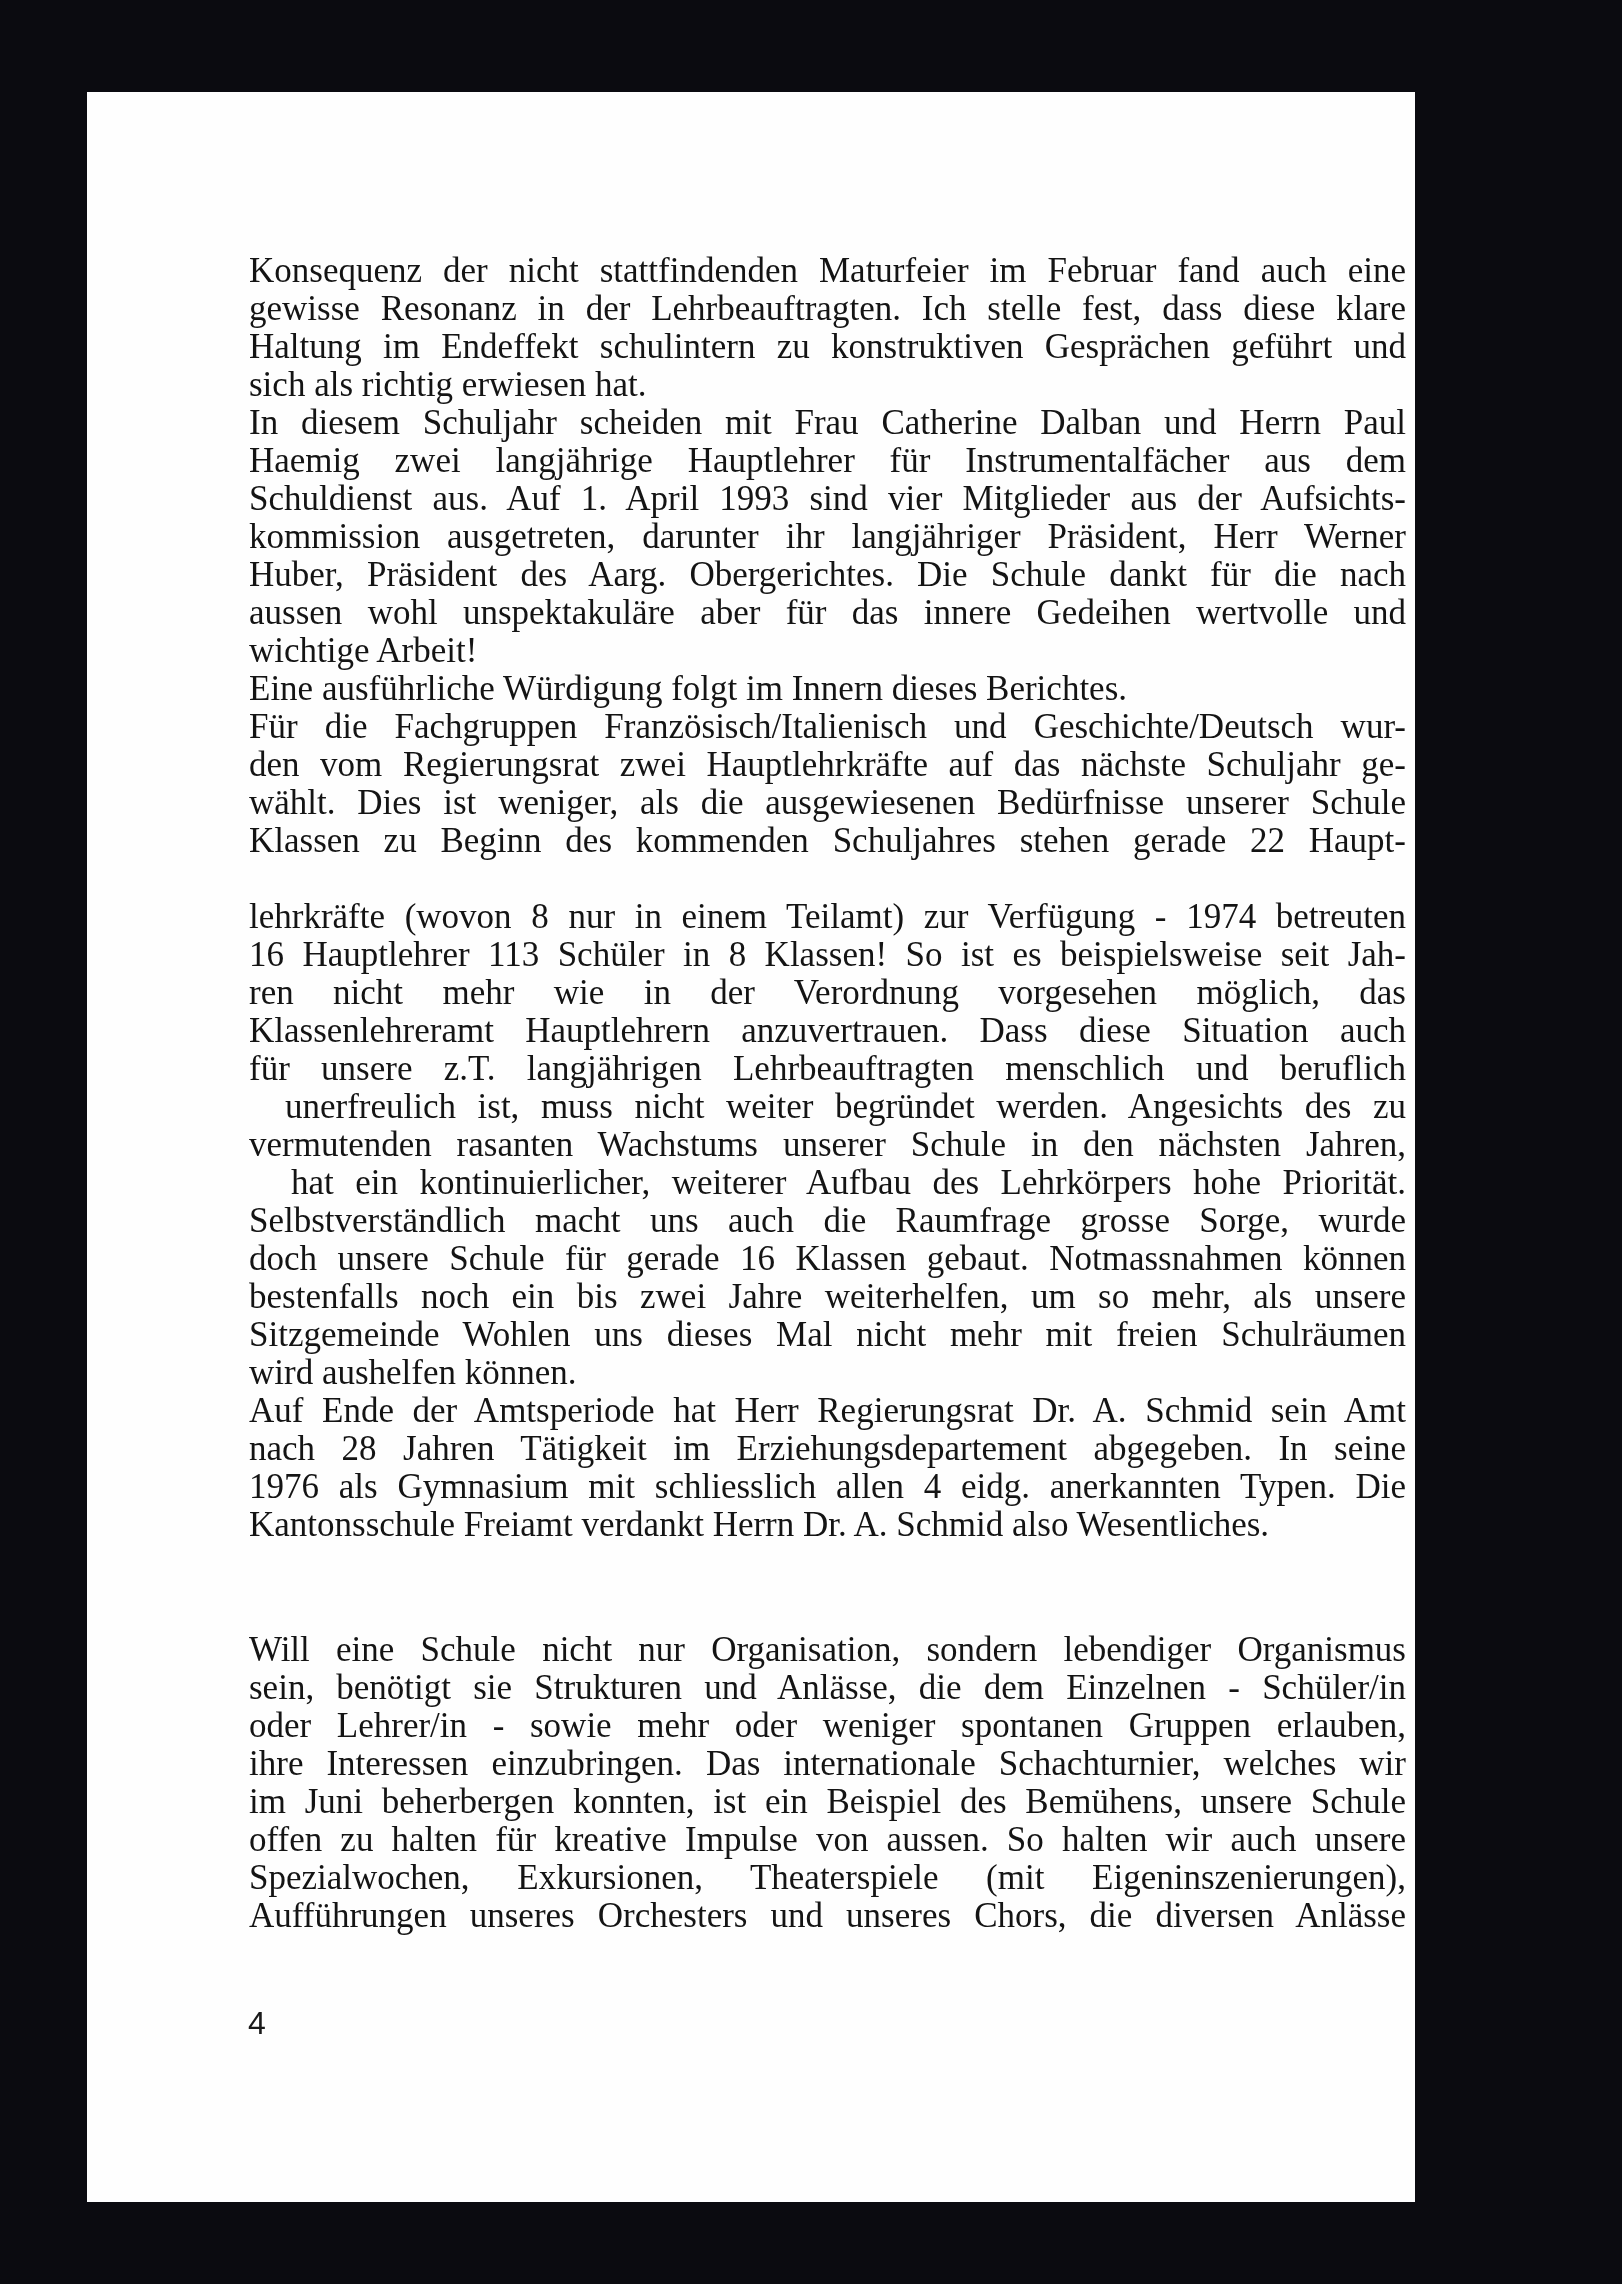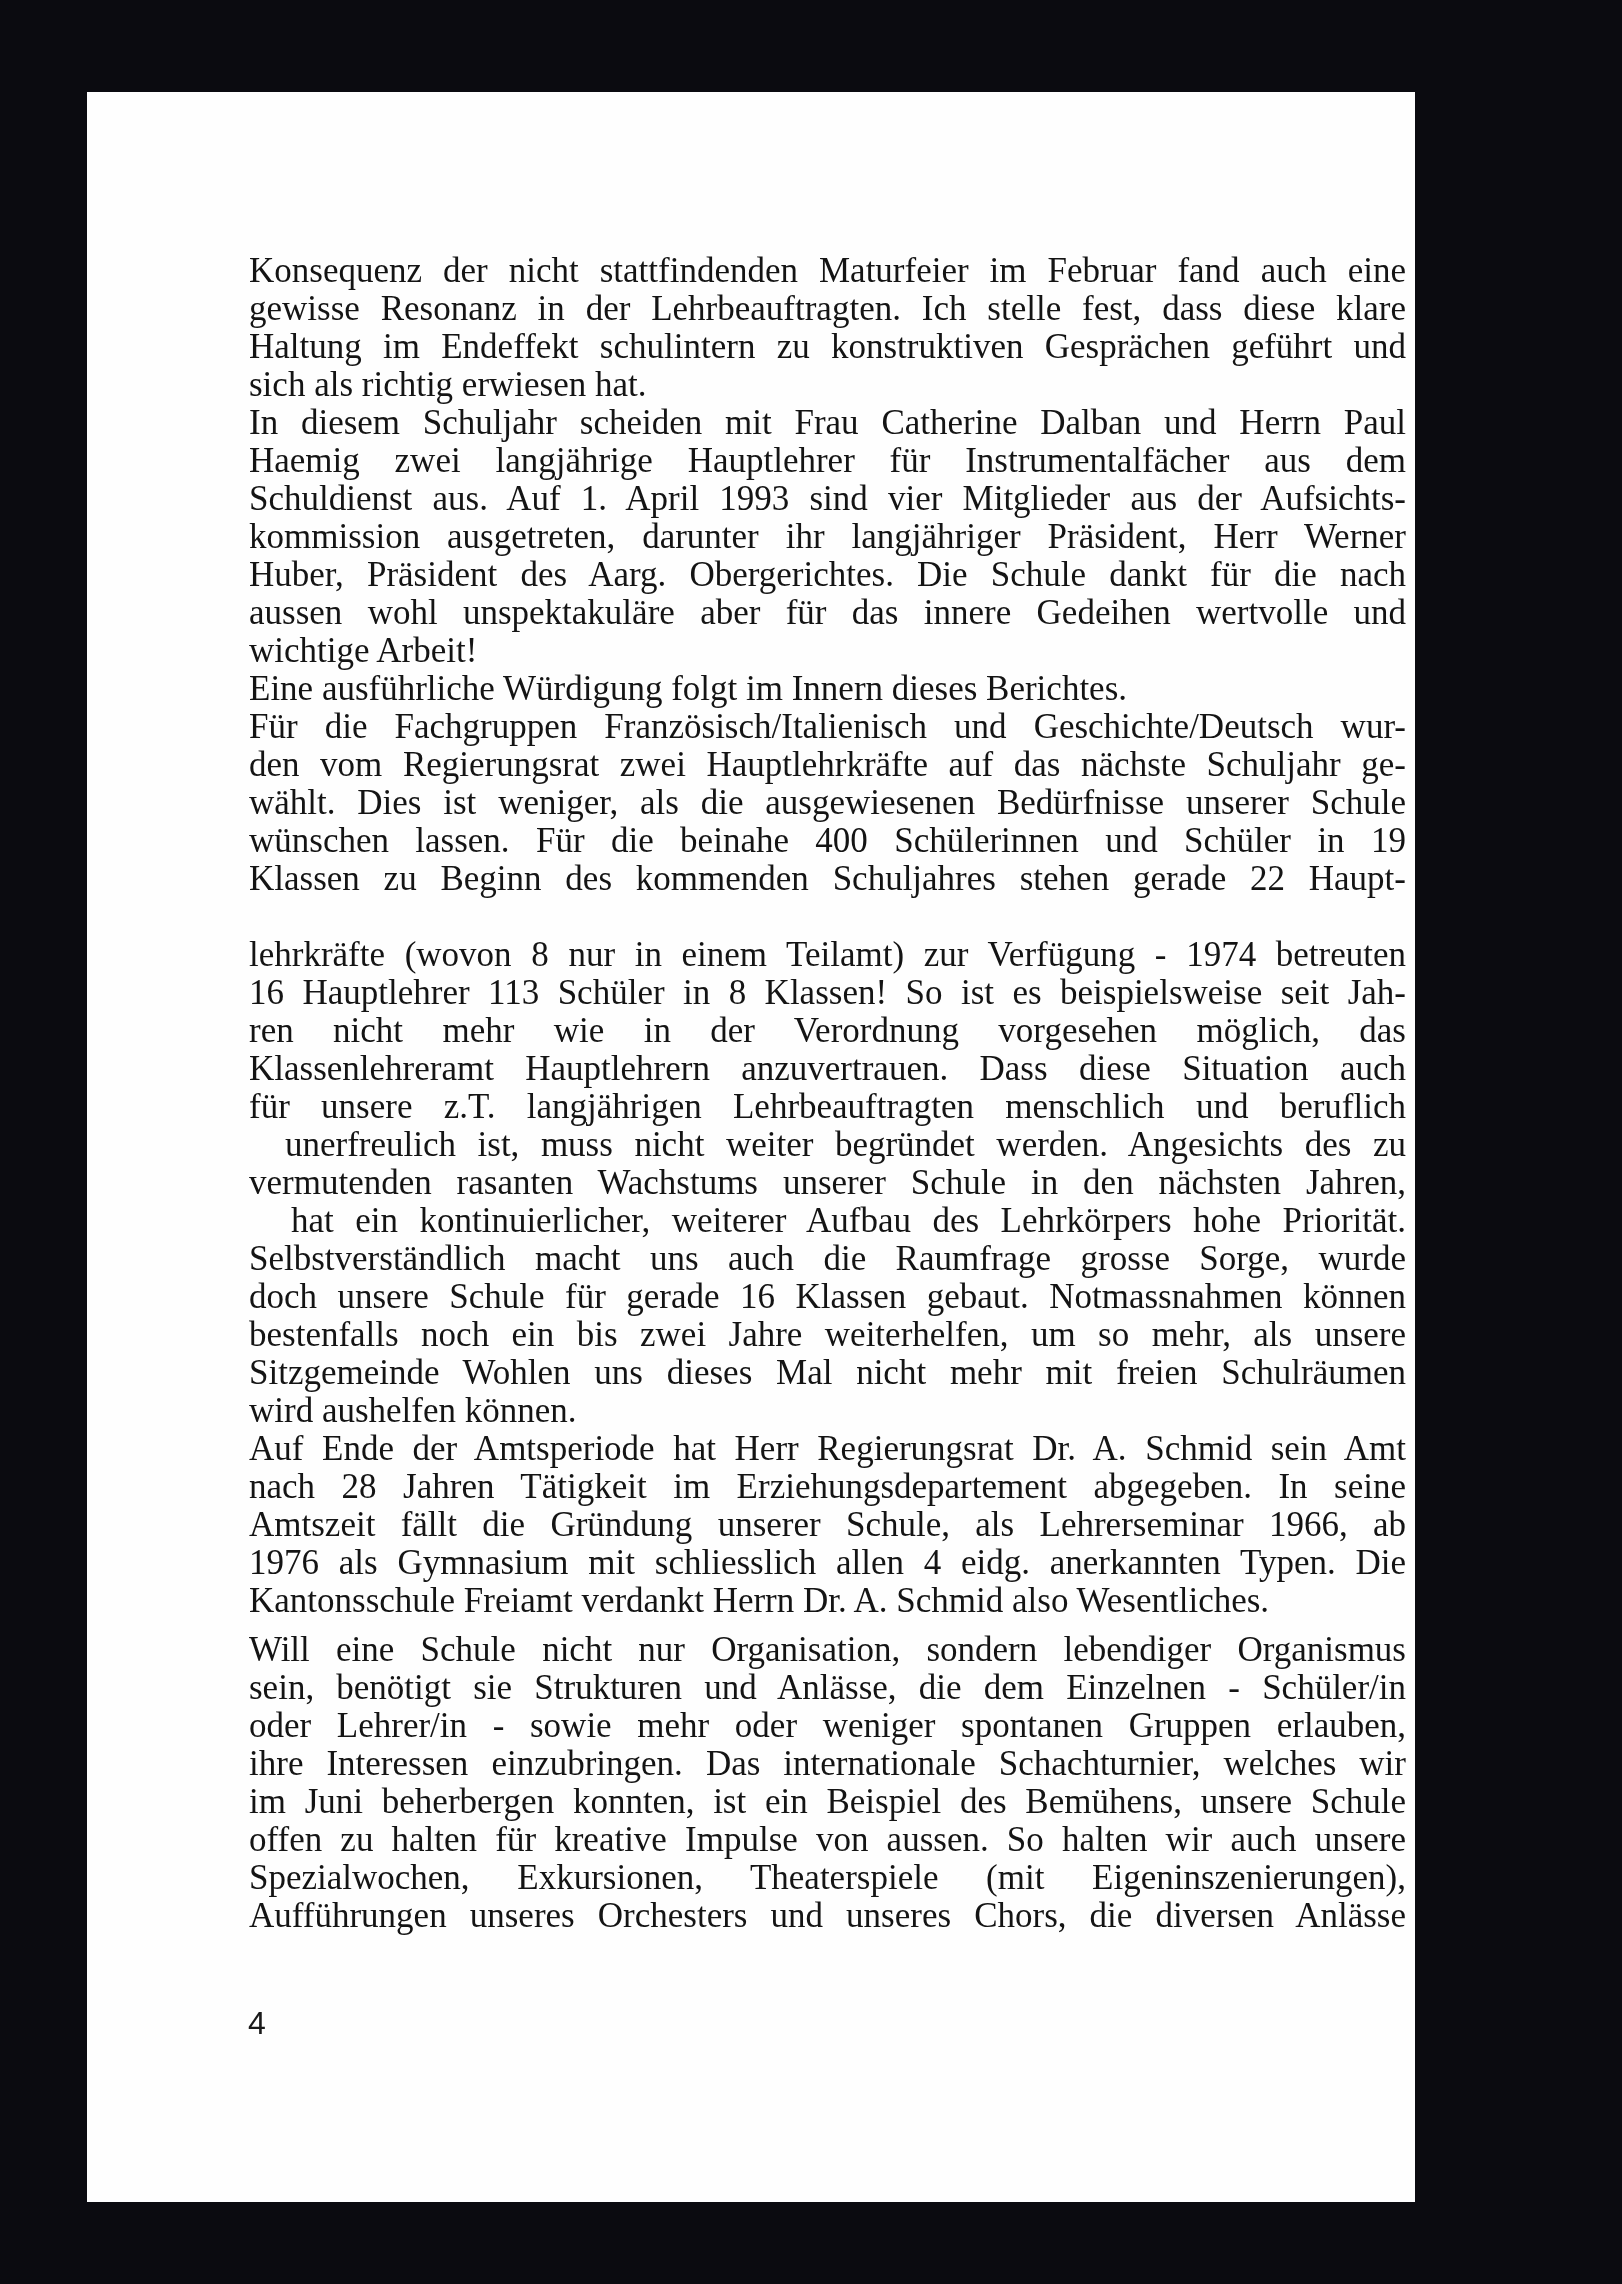--- a/index.html
+++ b/index.html
@@ -55,38 +55,36 @@
       <span class="line" style="text-align-last: justify;">Haemig zwei langjährige Hauptlehrer für Instrumentalfächer aus dem</span>
       <span class="line" style="text-align-last: justify;">Schuldienst aus. Auf 1. April 1993 sind vier Mitglieder aus der Aufsichts-</span>
       <span class="line" style="text-align-last: justify;">kommission ausgetreten, darunter ihr langjähriger Präsident, Herr Werner</span>
       <span class="line" style="text-align-last: justify;">Huber, Präsident des Aarg. Obergerichtes. Die Schule dankt für die nach</span>
       <span class="line" style="text-align-last: justify;">aussen wohl unspektakuläre aber für das innere Gedeihen wertvolle und</span>
       <span class="line last">wichtige Arbeit!</span>
       <span class="line last">Eine ausführliche Würdigung folgt im Innern dieses Berichtes.</span>
       <span class="line" style="text-align-last: justify;">Für die Fachgruppen Französisch/Italienisch und Geschichte/Deutsch wur-</span>
       <span class="line" style="text-align-last: justify;">den vom Regierungsrat zwei Hauptlehrkräfte auf das nächste Schuljahr ge-</span>
       <span class="line" style="text-align-last: justify;">wählt. Dies ist weniger, als die ausgewiesenen Bedürfnisse unserer Schule</span>
-      <span class="line" style="text-align-last: justify;">wünschen lassen. Für die beinahe 400 Schülerinnen und Schüler in 19</span>
       <span class="line" style="text-align-last: justify;">Klassen zu Beginn des kommenden Schuljahres stehen gerade 22 Haupt-</span>
       <span class="line" style="text-align-last: justify; margin-top: 38px;">lehrkräfte (wovon 8 nur in einem Teilamt) zur Verfügung - 1974 betreuten</span>
       <span class="line" style="text-align-last: justify;">16 Hauptlehrer 113 Schüler in 8 Klassen! So ist es beispielsweise seit Jah-</span>
       <span class="line" style="text-align-last: justify;">ren nicht mehr wie in der Verordnung vorgesehen möglich, das</span>
       <span class="line" style="text-align-last: justify;">Klassenlehreramt Hauptlehrern anzuvertrauen. Dass diese Situation auch</span>
       <span class="line" style="text-align-last: justify;">für unsere z.T. langjährigen Lehrbeauftragten menschlich und beruflich</span>
       <span class="line" style="text-align-last: justify; margin-left: 36px;">unerfreulich ist, muss nicht weiter begründet werden. Angesichts des zu</span>
       <span class="line" style="text-align-last: justify;">vermutenden rasanten Wachstums unserer Schule in den nächsten Jahren,</span>
       <span class="line" style="text-align-last: justify; margin-left: 42px;">hat ein kontinuierlicher, weiterer Aufbau des Lehrkörpers hohe Priorität.</span>
       <span class="line" style="text-align-last: justify;">Selbstverständlich macht uns auch die Raumfrage grosse Sorge, wurde</span>
       <span class="line" style="text-align-last: justify;">doch unsere Schule für gerade 16 Klassen gebaut. Notmassnahmen können</span>
       <span class="line" style="text-align-last: justify;">bestenfalls noch ein bis zwei Jahre weiterhelfen, um so mehr, als unsere</span>
       <span class="line" style="text-align-last: justify;">Sitzgemeinde Wohlen uns dieses Mal nicht mehr mit freien Schulräumen</span>
       <span class="line last">wird aushelfen können.</span>
       <span class="line" style="text-align-last: justify;">Auf Ende der Amtsperiode hat Herr Regierungsrat Dr. A. Schmid sein Amt</span>
       <span class="line" style="text-align-last: justify;">nach 28 Jahren Tätigkeit im Erziehungsdepartement abgegeben. In seine</span>
-      <span class="line" style="text-align-last: justify;">Amtszeit fällt die Gründung unserer Schule, als Lehrerseminar 1966, ab</span>
       <span class="line" style="text-align-last: justify;">1976 als Gymnasium mit schliesslich allen 4 eidg. anerkannten Typen. Die</span>
       <span class="line last">Kantonsschule Freiamt verdankt Herrn Dr. A. Schmid also Wesentliches.</span>
     </div>
   <div class="text-block" id="block-2">
       <span class="line" style="text-align-last: justify;">Will eine Schule nicht nur Organisation, sondern lebendiger Organismus</span>
       <span class="line" style="text-align-last: justify;">sein, benötigt sie Strukturen und Anlässe, die dem Einzelnen - Schüler/in</span>
       <span class="line" style="text-align-last: justify;">oder Lehrer/in - sowie mehr oder weniger spontanen Gruppen erlauben,</span>
       <span class="line" style="text-align-last: justify;">ihre Interessen einzubringen. Das internationale Schachturnier, welches wir</span>
       <span class="line" style="text-align-last: justify;">im Juni beherbergen konnten, ist ein Beispiel des Bemühens, unsere Schule</span>
       <span class="line" style="text-align-last: justify;">offen zu halten für kreative Impulse von aussen. So halten wir auch unsere</span>

